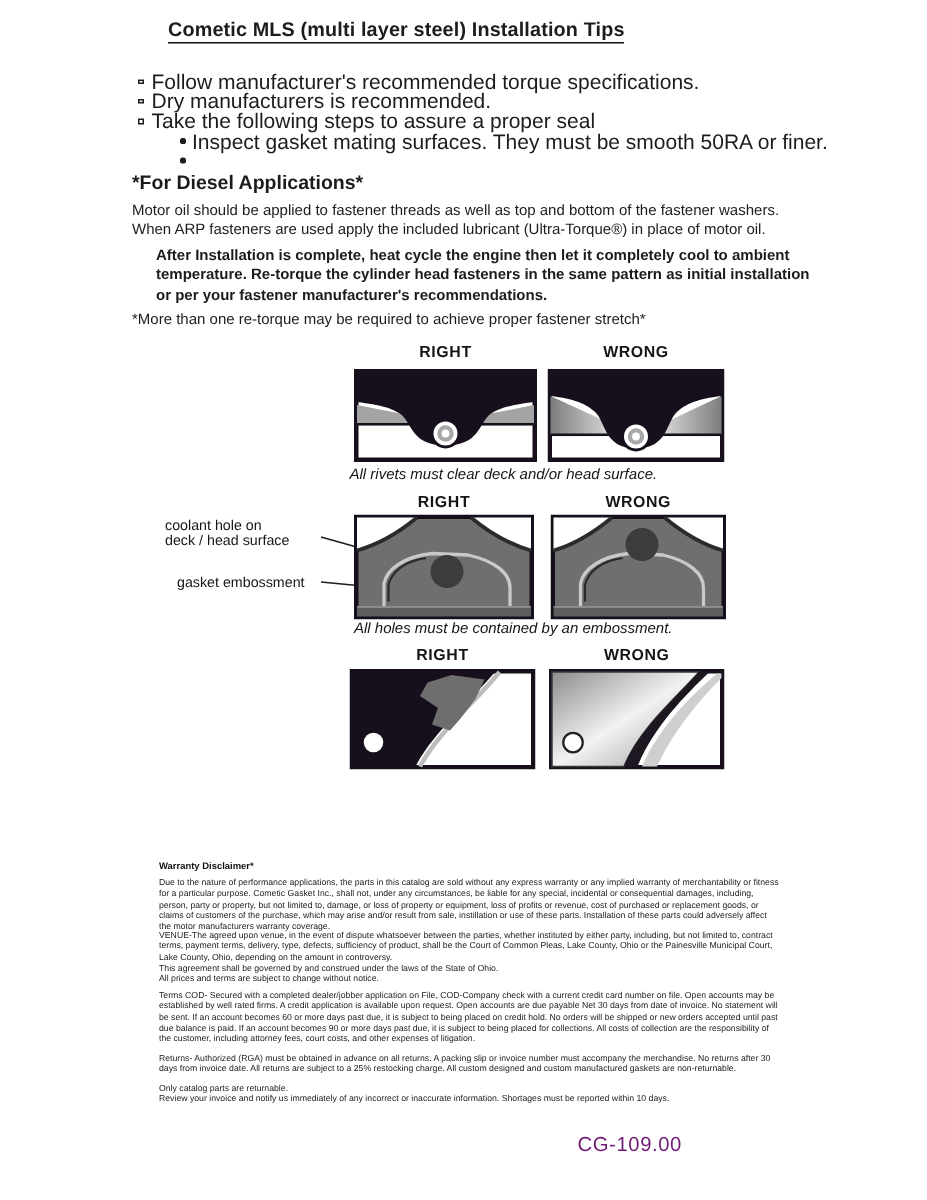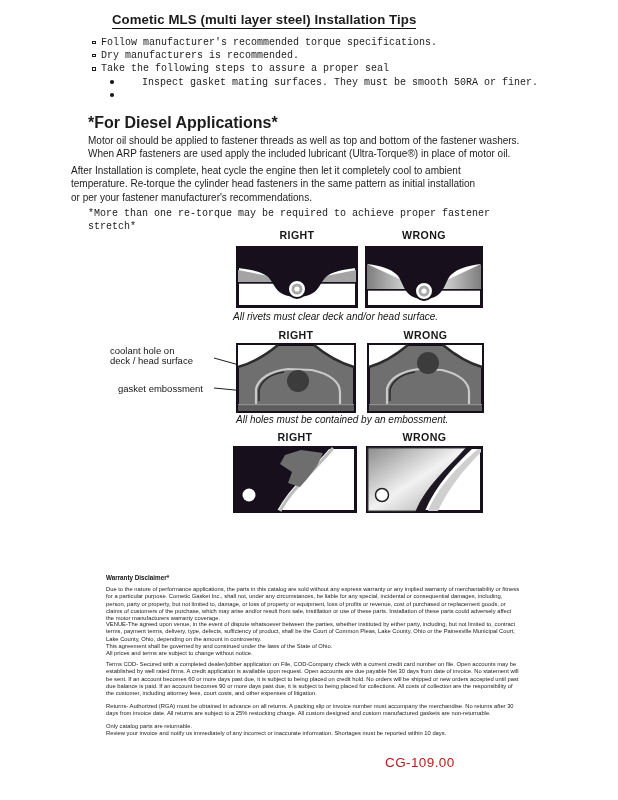--- a/index.html
+++ b/index.html
@@ -9,63 +9,63 @@
     font-family:"Liberation Sans", sans-serif; color:#1c1c1c; overflow:hidden;
   }
   .abs { position:absolute; }
   .preline { white-space:pre-line; }
 
   .title {
     left:112px; top:12px; font-size:13.2px; font-weight:bold;
     border-bottom:1.6px solid #111; padding-bottom:1px; letter-spacing:0.1px;
   }
 
-  .bullets { left:92px; top:36px; font-size:10px; line-height:13.2px; width:470px;font-family:Liberation Mono, monospace; }
+  .bullets { left:92px; top:48px; font-size:14px; line-height:13.2px; width:470px; }
   .b-row { position:relative; padding-left:9px; }
-  .b-row.lvl2 { margin-left:18px; padding-left:8px;text-align:center; }
+  .b-row.lvl2 { margin-left:28px; padding-left:8px; }
   .marker { position:absolute; left:0; top:4.6px; width:3.5px; height:3.5px; }
   .marker.open { border:1px solid #1c1c1c; }
   .marker.filled { background:#1c1c1c; border-radius:50%; }
 
-  .diesel-heading { left:88px; top:114px; font-size:16px; font-weight:bold; }
+  .diesel-heading { left:88px; top:114px; font-size:13px; font-weight:bold; }
   .body-par { font-size:10px; line-height:13.4px; width:440px; }
 
   .rw-label { font-size:10.6px; text-align:center; letter-spacing:0.4px; color:#161616;font-weight:bold; }
   .caption { font-size:10px; line-height:11.5px; color:#141414;font-style:italic; }
   .fig { display:block; }
 
   .side-label { font-size:9.5px; line-height:9.8px; color:#161616;text-align:right; }
 
   .warranty { font-size:5.8px; line-height:7.3px; width:414px; color:#222; }
   .warranty-heading { font-size:6.3px; font-weight:bold; color:#111; }
 
-  .footer-code { font-size:13.5px; letter-spacing:0.4px; color:#b91c1c; }
+  .footer-code { font-size:13.5px; letter-spacing:0.4px; color:#701a75; }
 </style>
 </head>
 <body>
 
 <div class="page">
 
   <div class="abs title">Cometic MLS (multi layer steel) Installation Tips</div>
 
   <div class="abs bullets">
     <div class="b-row lvl1"><span class="marker open"></span><span>Follow manufacturer's recommended torque specifications.</span></div>
     <div class="b-row lvl1"><span class="marker open"></span><span>Dry manufacturers is recommended.</span></div>
     <div class="b-row lvl1"><span class="marker open"></span><span>Take the following steps to assure a proper seal</span></div>
     <div class="b-row lvl2"><span class="marker filled"></span><span>Inspect gasket mating surfaces.  They must be smooth 50RA or finer.</span></div>
     <div class="b-row lvl2"><span class="marker filled"></span></div>
   </div>
 
   <div class="abs diesel-heading">*For Diesel Applications*</div>
   <div class="abs body-par preline" style="left:88px; top:134px;">Motor oil should be applied to fastener threads as well as top and bottom of the fastener washers.
 When ARP fasteners are used apply the included lubricant (Ultra-Torque®) in place of motor oil.</div>
-  <div class="abs body-par preline" style="left:71px; top:164px;">After Installation is complete, heat cycle the engine then let it completely cool to ambient
+  <div class="abs body-par preline" style="left:104px; top:164px;font-weight:bold;">After Installation is complete, heat cycle the engine then let it completely cool to ambient
 temperature. Re-torque the cylinder head fasteners in the same pattern as initial installation
 or per your fastener manufacturer's recommendations.</div>
-  <div class="abs body-par" style="left:88px; top:207px;font-family:Liberation Mono, monospace;">*More than one re-torque may be required to achieve proper fastener stretch*</div>
+  <div class="abs body-par" style="left:88px; top:207px;">*More than one re-torque may be required to achieve proper fastener stretch*</div>
 
   <div class="abs rw-label" style="left:236px; top:229px; width:122px;">RIGHT</div>
   <div class="abs rw-label" style="left:365px; top:229px; width:118px;">WRONG</div>
 
   <svg class="abs fig" style="left:236px; top:246px;" width="122" height="62" viewBox="0 0 122 62">
     <rect x="1.5" y="1.5" width="119" height="59" fill="#ffffff" stroke="#17101c" stroke-width="3"></rect>
     <polygon points="2,24 40,31.5 40,36.5 2,36.5" fill="#a4a4a4"></polygon>
     <polygon points="120,24 82,31.5 82,36.5 120,36.5" fill="#a4a4a4"></polygon>
     <rect x="2" y="36" width="118" height="1.7" fill="#17101c"></rect>
     <path d="M2,2 H120 V22 C104,24 97,26 91,30 C83,36 84,51 61,51 C38,51 39,36 31,30 C25,26 18,24 2,22 Z" fill="#17101c"></path>

